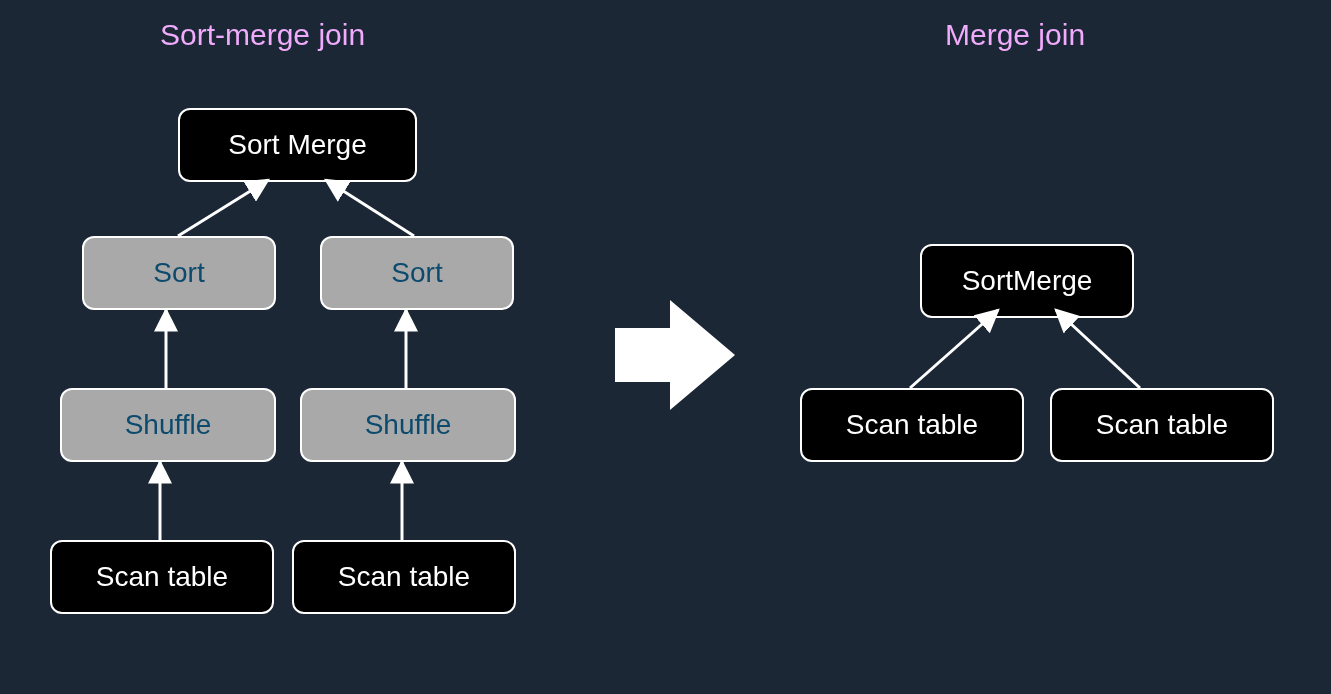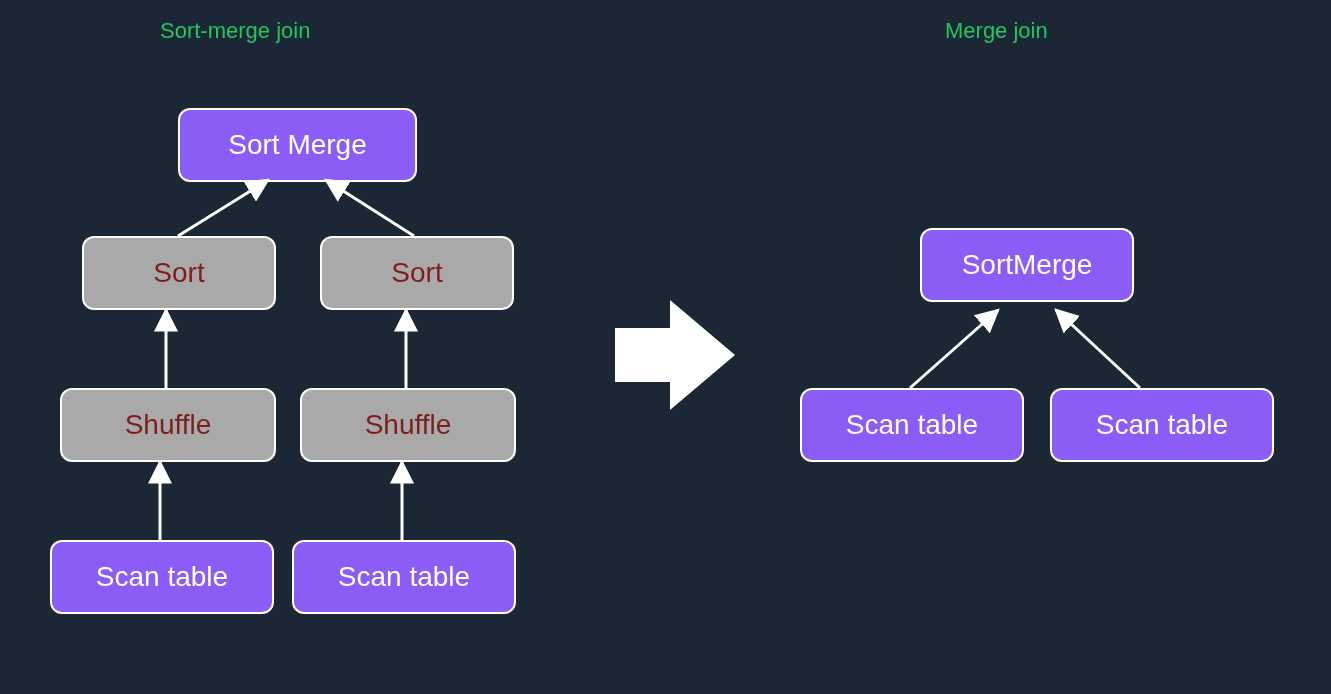--- a/index.html
+++ b/index.html
@@ -1,40 +1,40 @@
 <!DOCTYPE html>
 <html><head>
 <meta charset="utf-8">
 <style>
   html,body{margin:0;padding:0;width:1331px;height:694px;background:#1b2735;font-family:"Segoe UI",Arial,sans-serif;color:#fff;overflow:hidden}
-  .title{position:absolute;font-size:22px;font-weight:400;color:#22c55e;white-space:nowrap}
+  .title{position:absolute;font-size:30px;font-weight:400;color:#f0abfc;white-space:nowrap}
   .node{position:absolute;display:flex;align-items:center;justify-content:center;border-radius:12px;border:2px solid #fff;font-size:28px;font-weight:400;white-space:nowrap}
-  .node.blue{background:#8b5cf6;color:#fff}
-  .node.grey{background:#a9a9a9;color:#7f1d1d}
+  .node.blue{background:#000000;color:#fff}
+  .node.grey{background:#a9a9a9;color:#0c4a6e}
   .arrow-layer{position:absolute;left:0;top:0;pointer-events:none}
   .big-arrow{position:absolute;fill:#fff}
 </style>
 </head>
 <body>
 
 <div class="title" style="left:160px;top:18px">Sort-merge join</div>
 <div class="title" style="left:945px;top:18px">Merge join</div>
 
 <div class="node blue" style="left:178px;top:108px;width:235px;height:70px">Sort Merge</div>
 
 <div class="node grey" style="left:82px;top:236px;width:190px;height:70px">Sort</div>
 <div class="node grey" style="left:320px;top:236px;width:190px;height:70px">Sort</div>
 
 <div class="node grey" style="left:60px;top:388px;width:212px;height:70px">Shuffle</div>
 <div class="node grey" style="left:300px;top:388px;width:212px;height:70px">Shuffle</div>
 
 <div class="node blue" style="left:50px;top:540px;width:220px;height:70px">Scan table</div>
 <div class="node blue" style="left:292px;top:540px;width:220px;height:70px">Scan table</div>
 
-<div class="node blue" style="left:920px;top:228px;width:210px;height:70px">SortMerge</div>
+<div class="node blue" style="left:920px;top:244px;width:210px;height:70px">SortMerge</div>
 <div class="node blue" style="left:800px;top:388px;width:220px;height:70px">Scan table</div>
 <div class="node blue" style="left:1050px;top:388px;width:220px;height:70px">Scan table</div>
 
 <svg class="big-arrow" style="left:615px;top:300px" width="120" height="110" viewBox="0 0 120 110">
   <polygon points="0,28 55,28 55,0 120,55 55,110 55,82 0,82" fill="#ffffff"></polygon>
 </svg>
 
 <svg class="arrow-layer" width="1331" height="694">
   <defs>
     <marker id="ah" viewBox="0 0 10 10" refX="9" refY="5" markerWidth="8" markerHeight="8" orient="auto-start-reverse">

